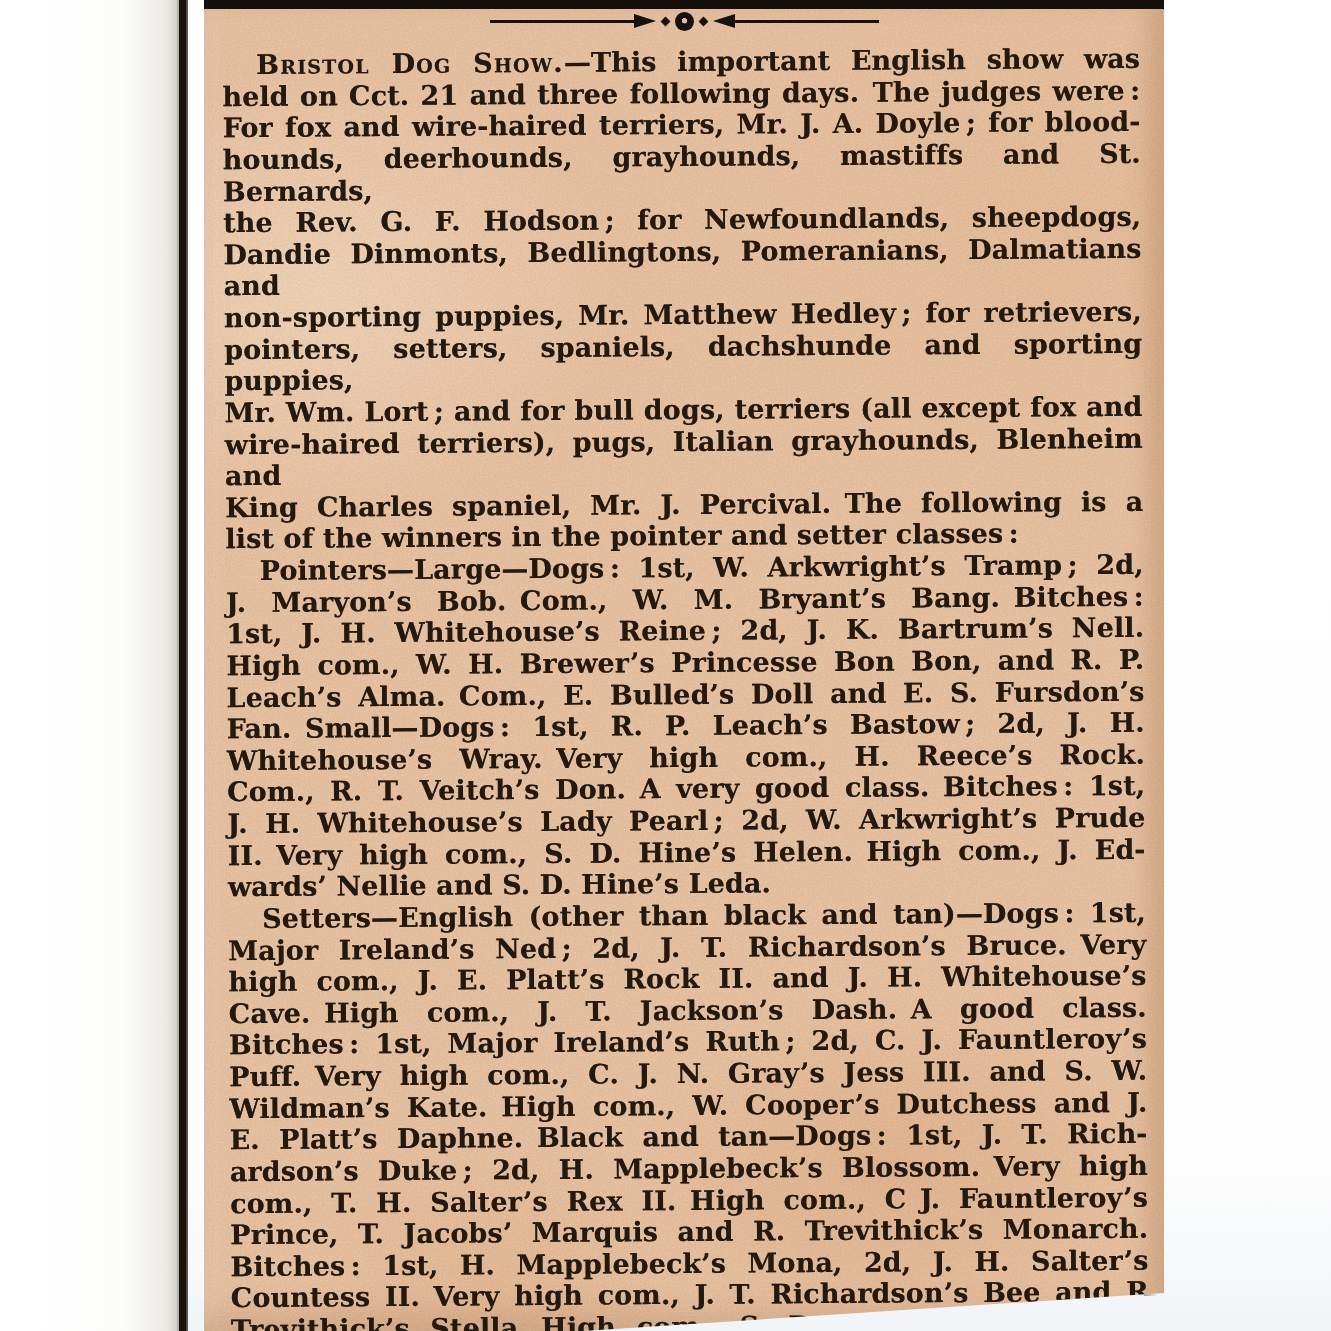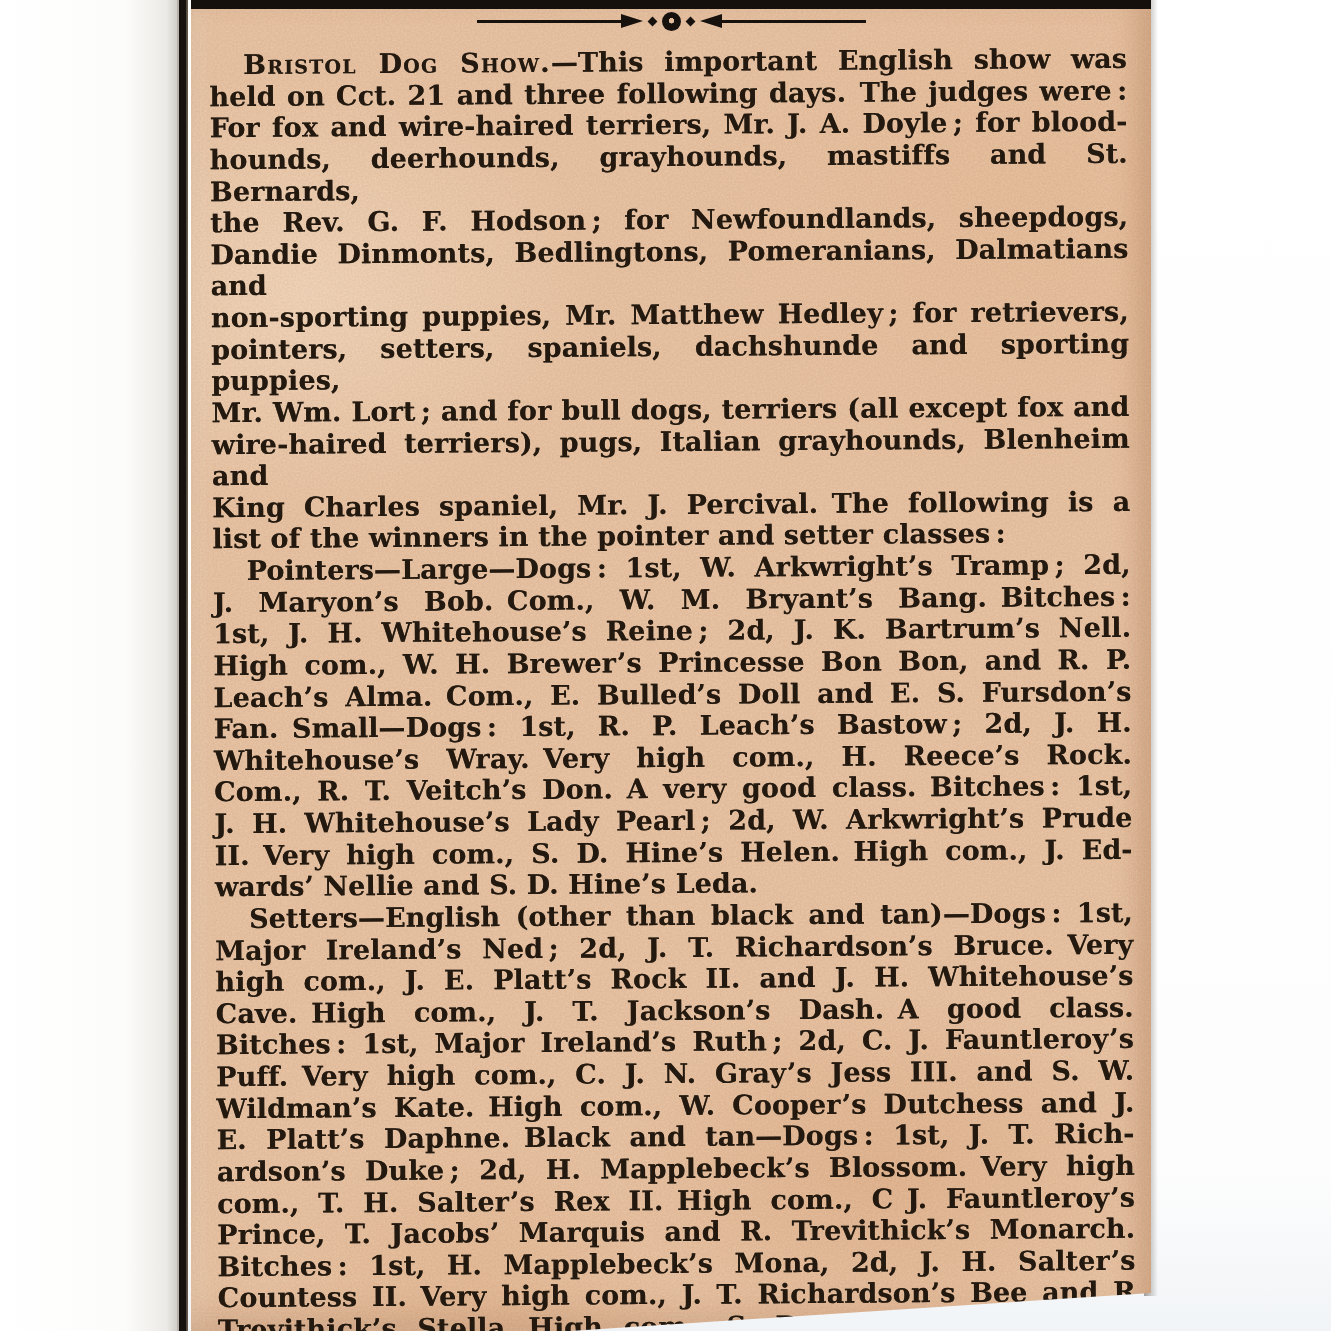--- a/index.html
+++ b/index.html
@@ -16,21 +16,21 @@
   }
   .col-rule{
     position:absolute;left:177px;top:0;width:11px;height:100%;
     background:linear-gradient(to right,#b7b3ac 0px,#b7b3ac 2px,#17120d 2px,#17120d 9px,#4a4138 9px,#6b5f52 11px);
   }
   .paper-shadow{
     position:absolute;left:1144px;top:0;width:14px;height:1296px;
     background:linear-gradient(to right,rgba(90,84,78,0.55),rgba(90,84,78,0));
   }
   .paper{
-    position:absolute;left:191px;top:0;width:960px;height:1331px;
+    position:absolute;left:204px;top:0;width:960px;height:1331px;
     background-color:#ecc8a9;
     background-image:
       radial-gradient(ellipse 420px 320px at 12% 22%, rgba(255,238,218,0.45), transparent 70%),
       radial-gradient(ellipse 520px 420px at 88% 16%, rgba(232,186,148,0.35), transparent 72%),
       radial-gradient(ellipse 380px 260px at 72% 88%, rgba(214,150,102,0.28), transparent 70%),
       radial-gradient(ellipse 300px 220px at 30% 96%, rgba(223,168,122,0.25), transparent 70%);
     box-shadow:
       inset -16px 0 26px rgba(150,95,55,0.20),
       inset 0 -22px 30px rgba(150,95,55,0.14),
       inset 12px 0 20px rgba(255,241,226,0.30);

